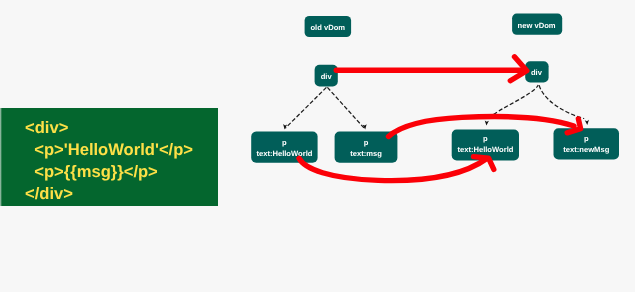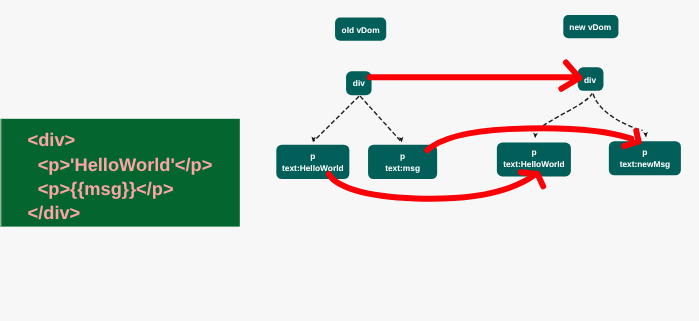--- a/index.html
+++ b/index.html
@@ -1,20 +1,20 @@
 <!DOCTYPE html>
 <html><head>
 <meta charset="utf-8">
 <style>
   html,body{margin:0;padding:0;}
   body{width:635px;height:292px;background:#f7f7f7;overflow:hidden;-webkit-font-smoothing:antialiased;text-rendering:geometricPrecision;
        font-family:"Liberation Sans",sans-serif;}
   .stage{position:relative;width:635px;height:292px;}
   #code-block{position:absolute;left:0;top:108px;width:218.4px;height:98.4px;background:#04662e;overflow:hidden;}
-  #code-block pre{margin:0;padding:9px 0 0 25px;color:#fca5a5;font-family:"Liberation Sans",sans-serif;
+  #code-block pre{margin:0;padding:9px 0 0 25px;color:#fde047;font-family:"Liberation Sans",sans-serif;
      font-weight:bold;font-size:16.6px;line-height:22px;white-space:pre;}
   #code-block .edge-fade{position:absolute;left:0;top:0;width:2px;height:100%;
      background:linear-gradient(to right, rgba(247,247,247,.72), rgba(247,247,247,0));}
   .diagram{position:absolute;left:0;top:0;width:635px;height:292px;}
   .diagram text{font-family:"Liberation Sans",sans-serif;font-weight:bold;font-size:7.6px;
      fill:#ffffff;text-anchor:middle;}
 </style>
 </head>
 <body>
 

